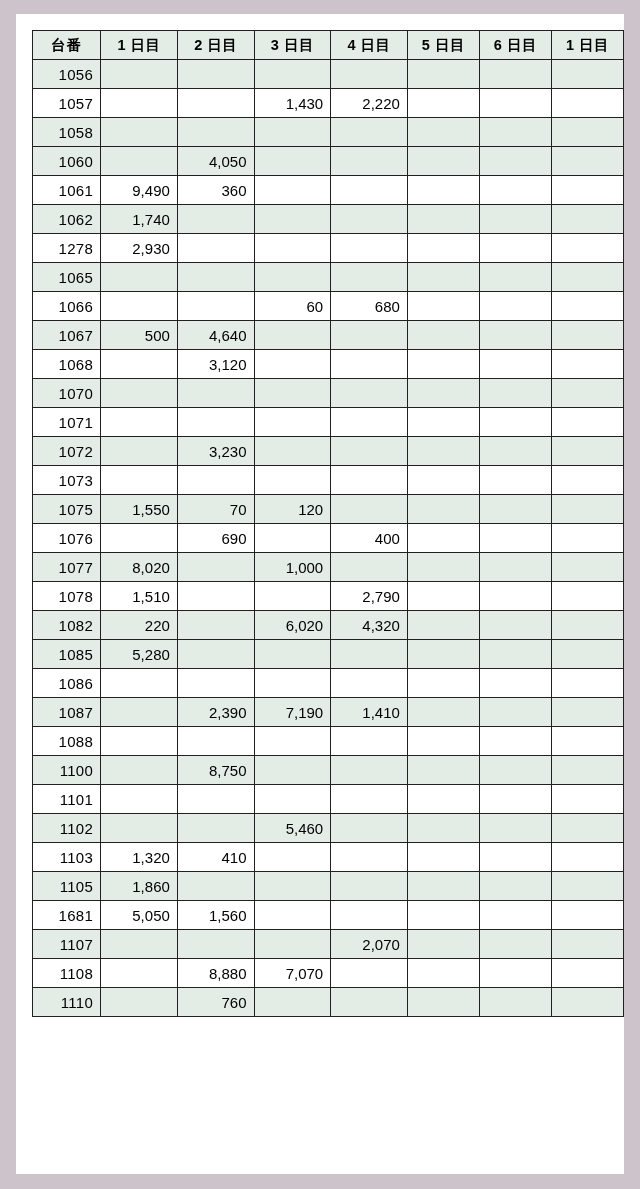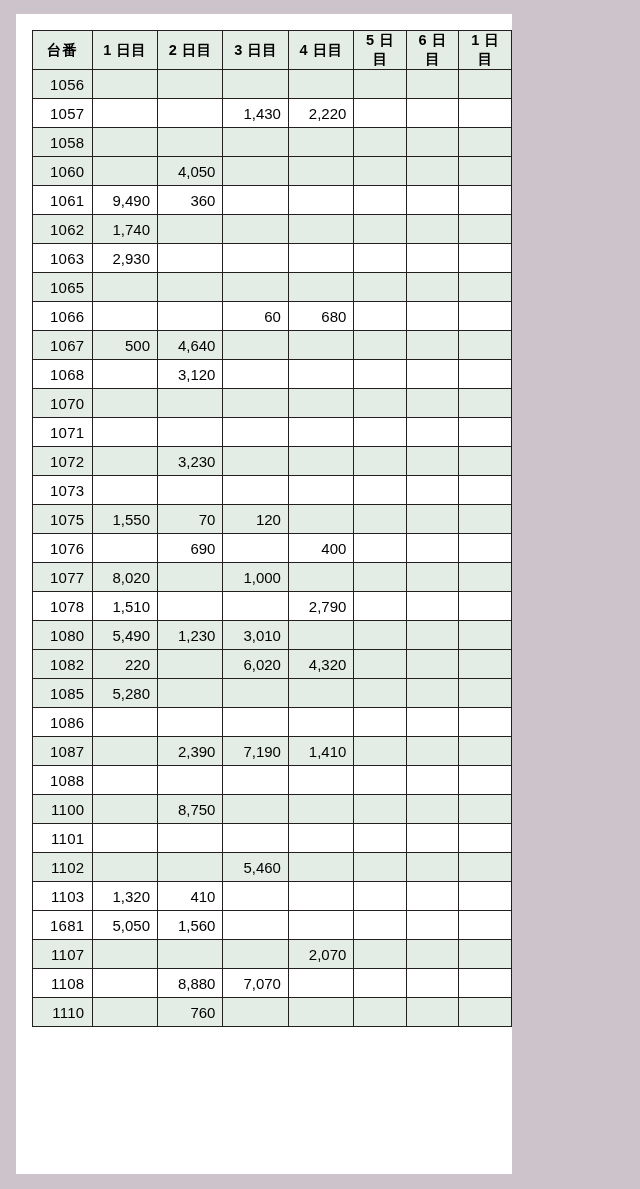--- a/index.html
+++ b/index.html
@@ -10,21 +10,21 @@
     width: 640px;
     height: 1189px;
     background: #cdc4cb;
     font-family: "Liberation Sans", sans-serif;
     overflow: hidden;
   }
   .page {
     position: absolute;
     left: 16px;
     top: 14px;
-    width: 496px;
+    width: 608px;
     height: 1160px;
     background: #ffffff;
     box-sizing: border-box;
   }
   .table-wrap {
     position: absolute;
     left: 16px;
     top: 16px;
   }
   table.data {
@@ -144,21 +144,21 @@
             <td class="id-cell">1062</td>
             <td>1,740</td>
             <td></td>
             <td></td>
             <td></td>
             <td></td>
             <td></td>
             <td></td>
           </tr>
           <tr>
-            <td class="id-cell">1063</td>
+            <td class="id-cell">1278</td>
             <td>2,930</td>
             <td></td>
             <td></td>
             <td></td>
             <td></td>
             <td></td>
             <td></td>
           </tr>
           <tr class="shade">
             <td class="id-cell">1065</td>
@@ -274,30 +274,20 @@
             <td class="id-cell">1078</td>
             <td>1,510</td>
             <td></td>
             <td></td>
             <td>2,790</td>
             <td></td>
             <td></td>
             <td></td>
           </tr>
           <tr class="shade">
-            <td class="id-cell">1080</td>
-            <td>5,490</td>
-            <td>1,230</td>
-            <td>3,010</td>
-            <td></td>
-            <td></td>
-            <td></td>
-            <td></td>
-          </tr>
-          <tr class="shade">
             <td class="id-cell">1082</td>
             <td>220</td>
             <td></td>
             <td>6,020</td>
             <td>4,320</td>
             <td></td>
             <td></td>
             <td></td>
           </tr>
           <tr class="shade">
@@ -367,20 +357,30 @@
             <td>5,460</td>
             <td></td>
             <td></td>
             <td></td>
             <td></td>
           </tr>
           <tr>
             <td class="id-cell">1103</td>
             <td>1,320</td>
             <td>410</td>
+            <td></td>
+            <td></td>
+            <td></td>
+            <td></td>
+            <td></td>
+          </tr>
+          <tr class="shade">
+            <td class="id-cell">1105</td>
+            <td>1,860</td>
+            <td></td>
             <td></td>
             <td></td>
             <td></td>
             <td></td>
             <td></td>
           </tr>
           <tr>
             <td class="id-cell">1681</td>
             <td>5,050</td>
             <td>1,560</td>

